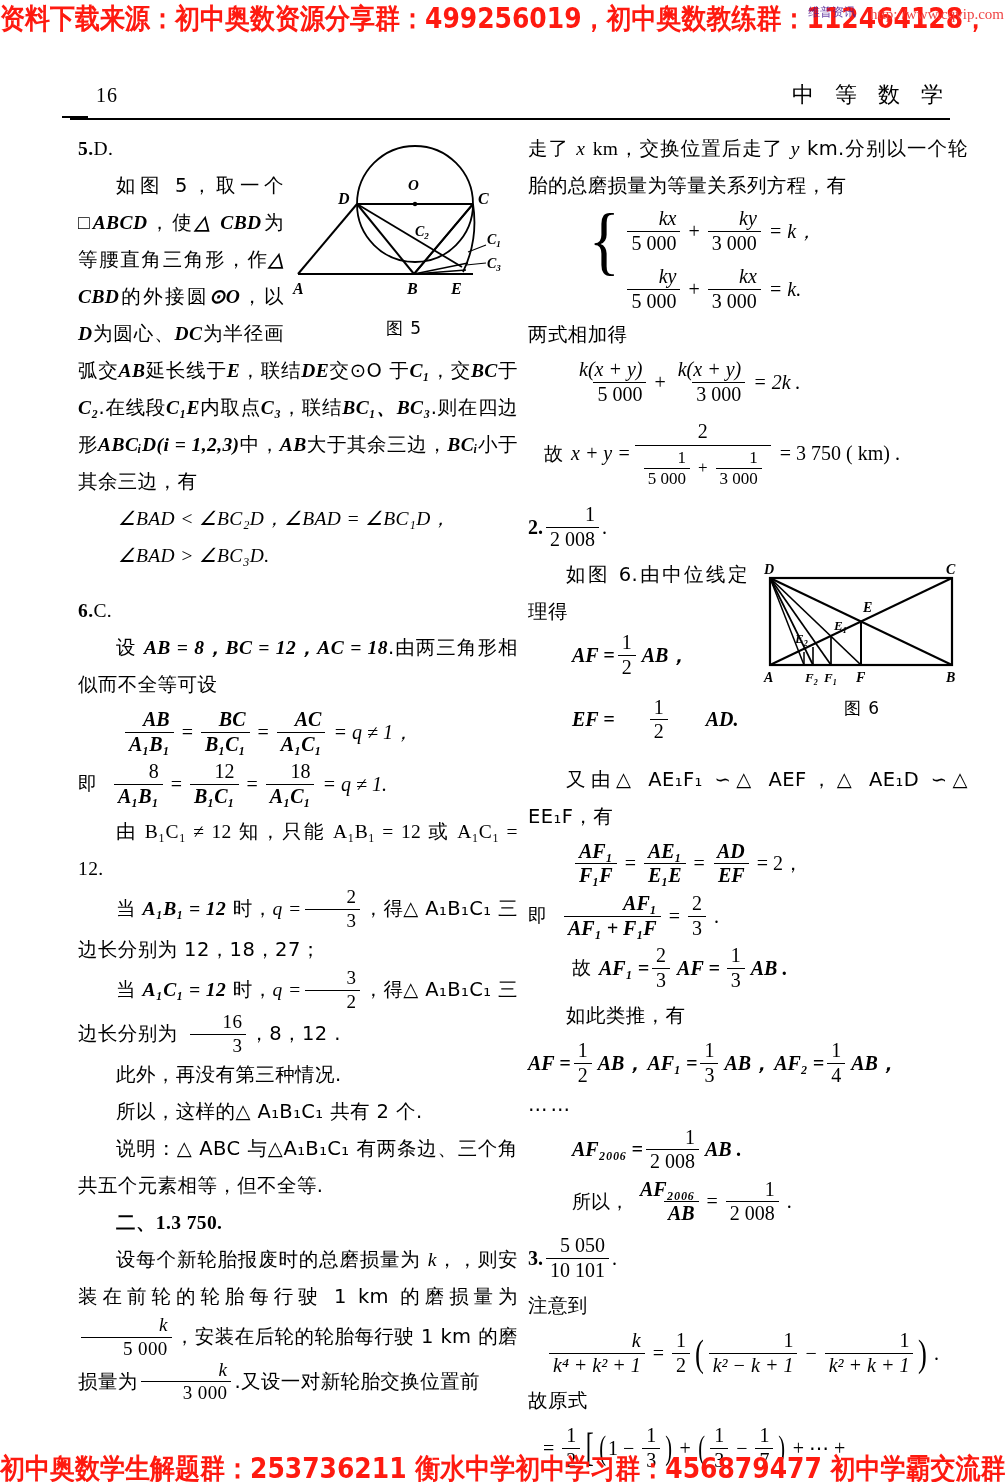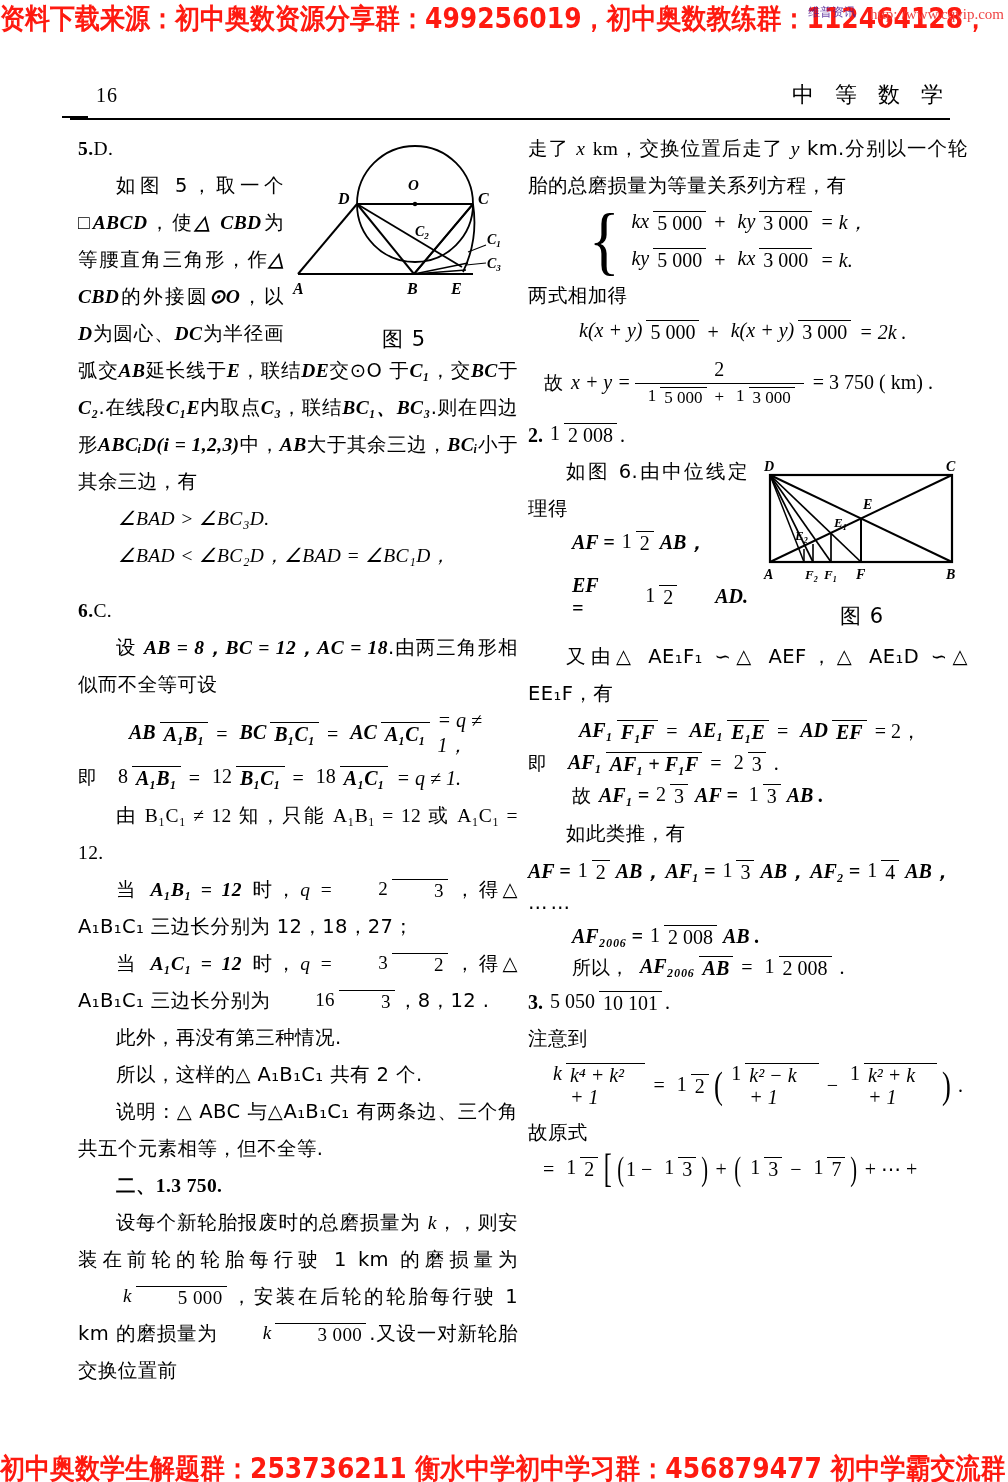--- a/index.html
+++ b/index.html
@@ -60,34 +60,34 @@
   .mu{font-family:"Liberation Serif","DejaVu Serif",serif;font-style:normal;}
   .mb{font-family:"Liberation Serif",serif;font-style:italic;font-weight:bold;}
 
   
   .disp{
     font-family:"Liberation Serif","DejaVu Serif",serif;
     font-size:20px;margin:6px 0 6px 0;display:flex;align-items:center;
     justify-content:flex-start;
   }
   .disp.ind{padding-left:44px;}
-  .frac{display:inline-flex;align-items:flex-start;
+  .frac{display:inline-flex;flex-direction:column;align-items:flex-end;
         vertical-align:middle;margin:0 3px;line-height:1.08;}
   .frac .num{padding:0 4px 1px;}
   .frac .den{padding:1px 4px 0;border-top:1.6px solid #000;}
   .op{padding:0 5px;}
 
   
   .fig-wrap-5{float:right;width:228px;height:196px;margin:2px 0 0 6px;}
   .fig-wrap-6{float:right;width:212px;height:150px;margin:4px 0 2px 8px;}
 
   .figcap{
-    text-align:center;font-size:21px;
+    text-align:center;font-size:17px;
     font-family:"DejaVu Sans","Liberation Sans",sans-serif;
-    margin-top:17px;letter-spacing:1px;
+    margin-top:9px;letter-spacing:1px;
   }
   .clearer{clear:both;}
 
   
   .system{display:flex;align-items:stretch;padding-left:58px;margin:4px 0;}
   .brace{font-size:76px;line-height:.86;font-family:"Liberation Serif",serif;
          margin-right:2px;transform:scaleX(.85);}
   .system-rows{display:flex;flex-direction:column;justify-content:center;gap:12px;}
   .srow{display:flex;align-items:center;font-size:20px;
         font-family:"Liberation Serif",serif;}
@@ -162,22 +162,22 @@
       </svg>
       <div class="figcap">图 5</div>
     </div>
 
     <p class="para"><span class="bolditem">5.</span><span class="mu">D.</span></p>
 
     <p class="para indent"><span>如图 5，取一个</span><span class="mb">□ABCD</span><span>，使</span><span class="mb">△ CBD</span><span>为等腰直角三角形，作</span><span class="mb">△ CBD</span><span>的外接圆</span><span class="mb">⊙O</span><span>，以</span><span class="mb">D</span><span>为圆心、</span><span class="mb">DC</span><span>为半径画弧交</span><span class="mb">AB</span><span>延长线于</span><span class="mb">E</span><span>，联结</span><span class="mb">DE</span><span>交⊙O 于</span><span class="mb">C₁</span><span>，交</span><span class="mb">BC</span><span>于</span><span class="mb">C₂</span><span>.在线段</span><span class="mb">C₁E</span><span>内取点</span><span class="mb">C₃</span><span>，联结</span><span class="mb">BC₁、BC₃</span><span>.则在四边形</span><span class="mb">ABCᵢD(i = 1,2,3)</span><span>中，</span><span class="mb">AB</span><span>大于其余三边，</span><span class="mb">BCᵢ</span><span>小于其余三边，有</span></p>
 
     <div class="clearer"></div>
 
+    <p class="para" style="padding-left:40px;font-family:'Liberation Serif',serif;font-style:italic;">∠BAD &lt; ∠BC₂D，∠BAD = ∠BC₁D，</p>
     <p class="para" style="padding-left:40px;font-family:'Liberation Serif',serif;font-style:italic;">∠BAD &gt; ∠BC₃D.</p>
-    <p class="para" style="padding-left:40px;font-family:'Liberation Serif',serif;font-style:italic;">∠BAD &lt; ∠BC₂D，∠BAD = ∠BC₁D，</p>
 
     <p class="para" style="margin-top:18px;"><span class="bolditem">6.</span><span class="mu">C.</span></p>
 
     <p class="para indent"><span>设</span> <span class="mb">AB = 8，BC = 12，AC = 18</span><span>.由两三角形相似而不全等可设</span></p>
 
     <div class="disp ind">
       <span class="frac">
           <span class="num mb">AB</span>
           <span class="den mb">A₁B₁</span>
         </span>

